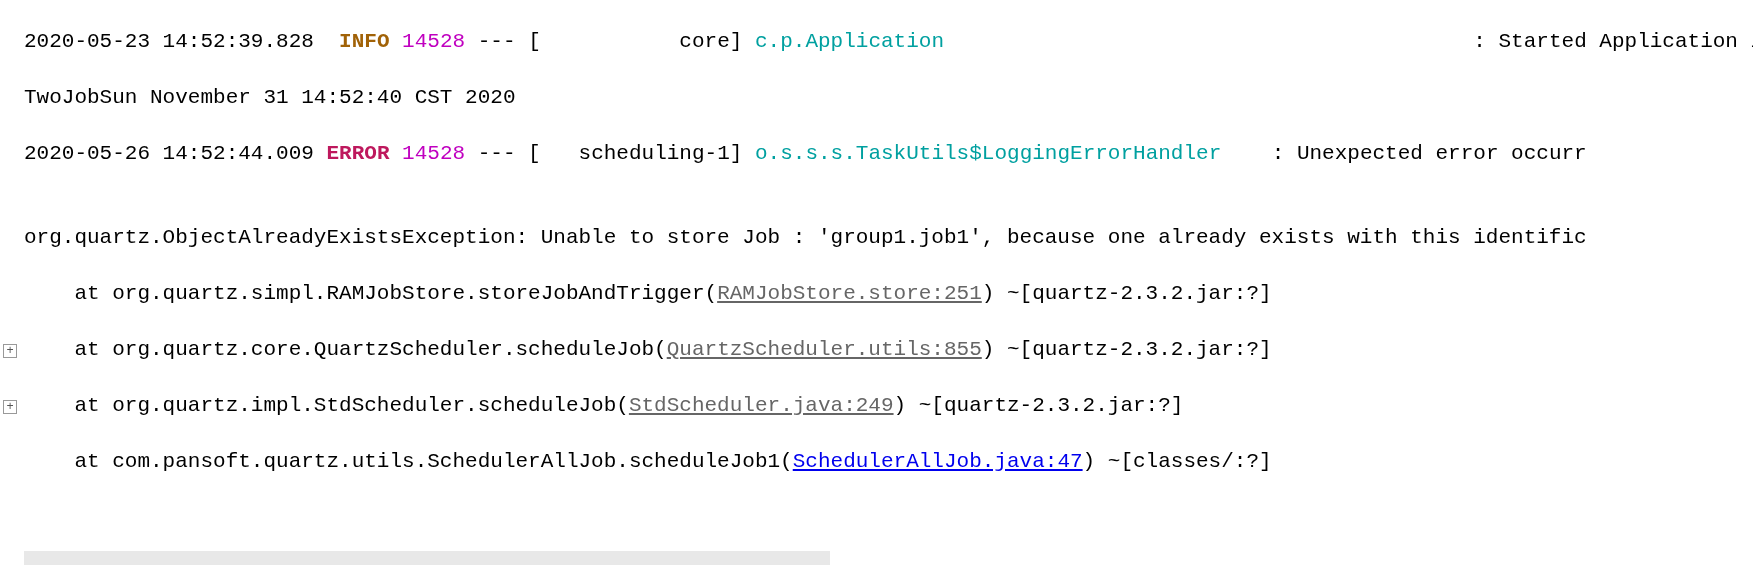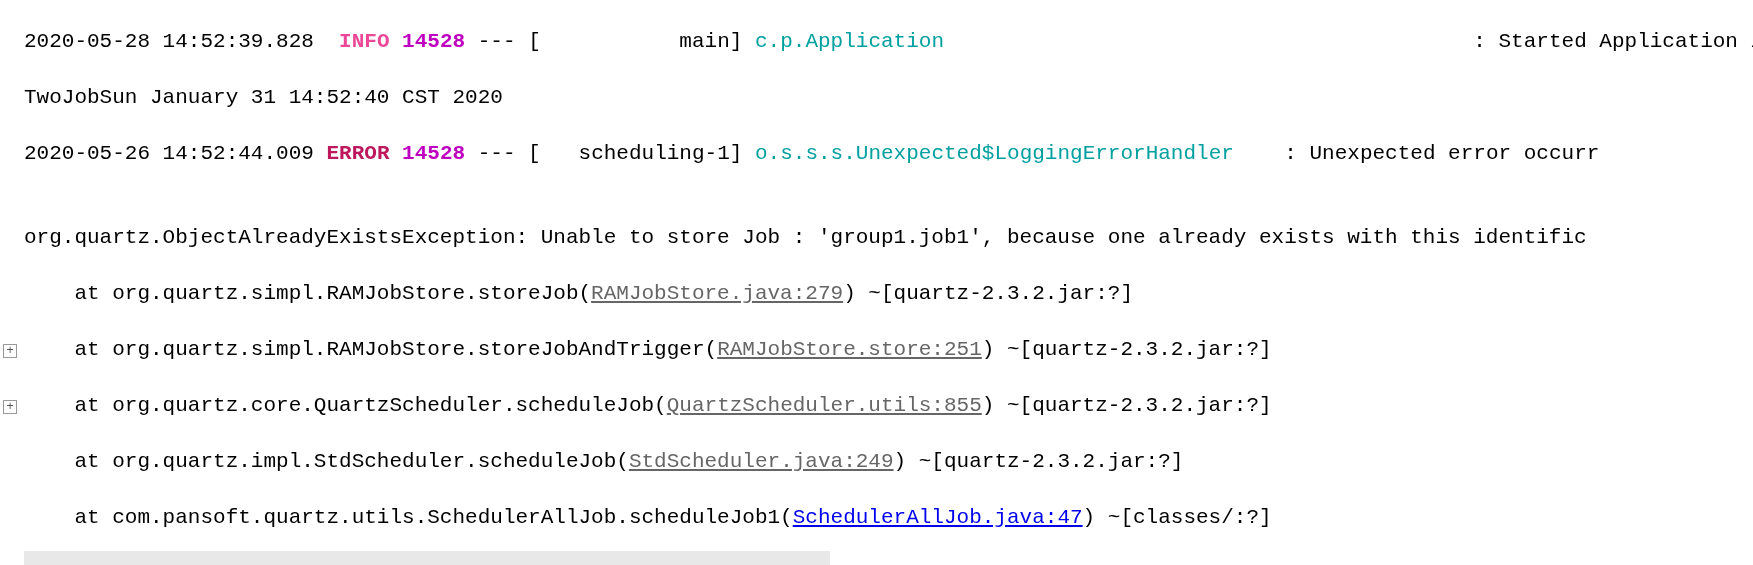--- a/index.html
+++ b/index.html
@@ -1,37 +1,36 @@
 <!DOCTYPE html>
 <html><head>
 <meta charset="utf-8">
 <style>
   * { margin:0; padding:0; box-sizing:border-box; }
   html,body { width:1753px; height:565px; background:#fff; font-family:Consolas,"Courier New",monospace; font-size:21px; line-height:28px; color:#000; overflow:hidden; }
   .console { position:relative; padding-left:24px; padding-top:0; white-space:pre; }
   .line { display:block; white-space:pre; }
-  .info  { color:#ec4899; font-weight:bold; }
+  .info  { color:#a16207; font-weight:bold; }
   .error { color:#be185d; font-weight:bold; }
-  .pid   { color:#c000c0; font-weight:bold; }
+  .pid   { color:#c000c0; font-weight:normal; }
   .logger{ color:#00a0a0;margin-top:40px; }
   .link  { color:#666; text-decoration:underline; }
   .link2 { color:#0000ee; text-decoration:underline; }
   .fold  { position:absolute; left:3px; width:14px; height:14px; border:1px solid #999; background:#fff; font-size:12px; line-height:12px; text-align:center; color:#555; cursor:pointer; }
   .scrollbar { position:absolute; left:24px; bottom:0; height:14px; width:806px; background:#e8e8e8; }
 </style>
 </head>
 <body>
 
 <div class="console">
-<span class="line"><span>2020-05-28 14:52:39.828</span>  <span class="info">INFO</span> <span class="pid">14528</span><span> --- [</span><span>           main] </span><span class="logger">c.p.Application</span><span>                                          : Started Application in</span></span>
-<span class="line">TwoJobSun January 31 14:52:40 CST 2020</span>
-<span class="line"><span>2020-05-26 14:52:44.009</span> <span class="error">ERROR</span> <span class="pid">14528</span><span> --- [</span><span>   scheduling-1] </span><span class="logger">o.s.s.s.Unexpected$LoggingErrorHandler</span><span>    : Unexpected error occurr</span></span>
+<span class="line"><span>2020-05-23 14:52:39.828</span>  <span class="info">INFO</span> <span class="pid">14528</span><span> --- [</span><span>           core] </span><span class="logger">c.p.Application</span><span>                                          : Started Application in</span></span>
+<span class="line">TwoJobSun November 31 14:52:40 CST 2020</span>
+<span class="line"><span>2020-05-26 14:52:44.009</span> <span class="error">ERROR</span> <span class="pid">14528</span><span> --- [</span><span>   scheduling-1] </span><span class="logger">o.s.s.s.TaskUtils$LoggingErrorHandler</span><span>    : Unexpected error occurr</span></span>
 <span class="line"></span>
 <span class="line">org.quartz.ObjectAlreadyExistsException: Unable to store Job : 'group1.job1', because one already exists with this identific</span>
-<span class="line"><span>    at org.quartz.simpl.RAMJobStore.storeJob(</span><span class="link">RAMJobStore.java:279</span><span>) ~[quartz-2.3.2.jar:?]</span></span>
 <span class="line"><span>    at org.quartz.simpl.RAMJobStore.storeJobAndTrigger(</span><span class="link">RAMJobStore.store:251</span><span>) ~[quartz-2.3.2.jar:?]</span></span>
 <span class="line"><span>    at org.quartz.core.QuartzScheduler.scheduleJob(</span><span class="link">QuartzScheduler.utils:855</span><span>) ~[quartz-2.3.2.jar:?]</span></span>
 <span class="line"><span>    at org.quartz.impl.StdScheduler.scheduleJob(</span><span class="link">StdScheduler.java:249</span><span>) ~[quartz-2.3.2.jar:?]</span></span>
 <span class="line"><span>    at com.pansoft.quartz.utils.SchedulerAllJob.scheduleJob1(</span><span class="link2">SchedulerAllJob.java:47</span><span>) ~[classes/:?]</span></span>
 
 
 
 
 
 <span class="line"></span>

